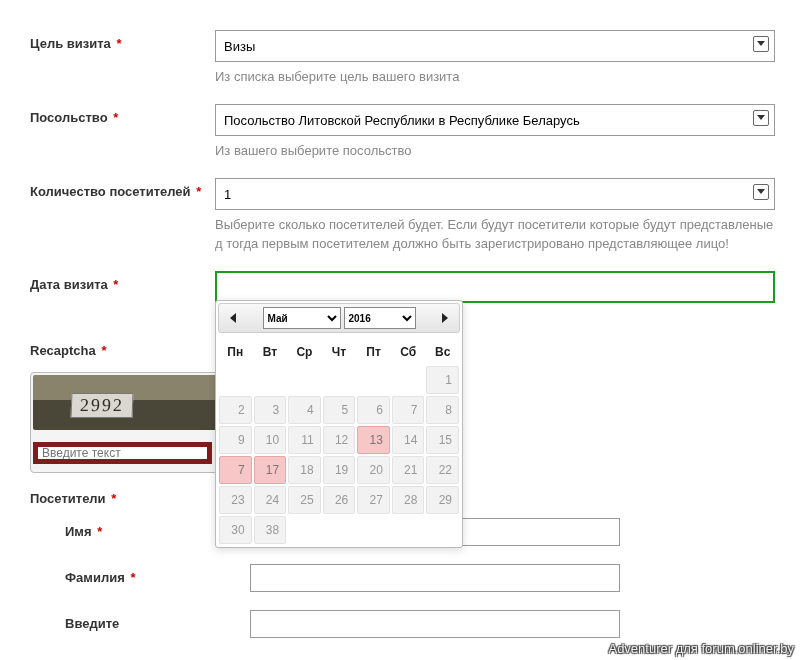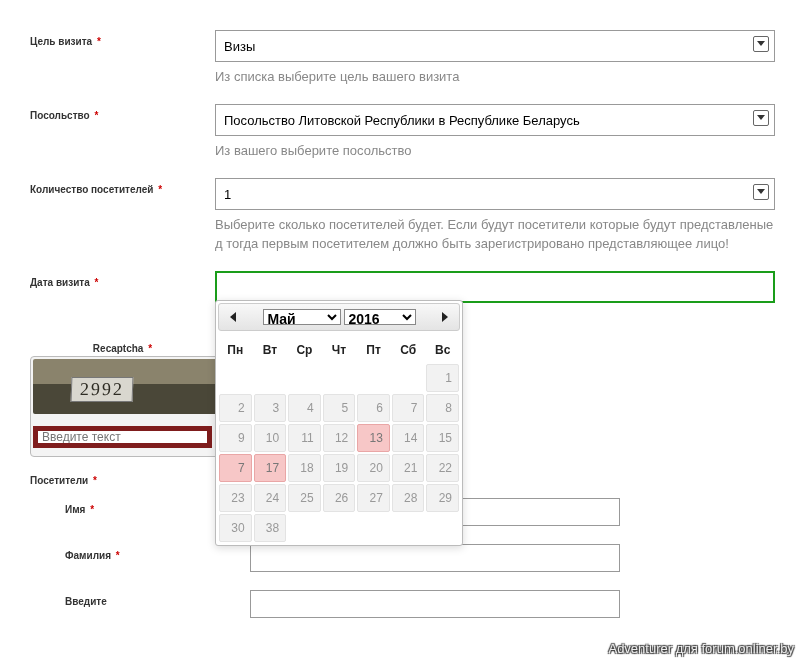--- a/index.html
+++ b/index.html
@@ -19,21 +19,21 @@
   }
   .row {
     display: flex;
     align-items: flex-start;
     margin-bottom: 18px;
   }
   .label-col {
     width: 185px;
     flex: 0 0 185px;
     font-weight: bold;
-    font-size: 10px;
+    font-size: 13px;
     padding-top: 6px;
   }
   .label-col.sub {
     padding-left: 35px;
     width: 150px;
     flex: 0 0 150px;
   }
   .req {
     color: #c00;
     margin-left: 2px;
@@ -182,22 +182,22 @@
     cursor: pointer;
   }
   .dp-arrow svg { display:block; }
   .dp-selects {
     display: flex;
     gap: 3px;
     flex: 1;
     justify-content: center;
   }
   .dp-selects select {
-    height: 16px;
-    font-size: 14px;
+    height: 22px;
+    font-size: 10px;
     font-weight: bold;
     border: 1px solid #888;
     background: #fff;
   }
   .dp-selects .month { width: 78px; }
   .dp-selects .year  { width: 72px; }
 
   table.dp-grid {
     border-collapse: collapse;
     width: 100%;
@@ -309,21 +309,21 @@
 
   <div class="row" style="margin-bottom:40px;">
     <div class="label-col">
       <span>Дата визита</span> <span class="req">*</span>
     </div>
     <div class="field-col">
       <input type="text" class="text-input green" value="" style="">
     </div>
   </div>
 
-  <div class="row" style="margin-bottom:16px;text-align:center;">
+  <div class="row" style="margin-bottom:28px;">
     <div class="label-col" style="padding-top:0;">
       <span>Recaptcha</span> <span class="req">*</span>
     </div>
   </div>
   <div style="margin-left:0; margin-top:-14px; margin-bottom:18px;">
     <div class="captcha-box">
       <div class="captcha-img">
         <div class="captcha-num">2992</div>
       </div>
       <div class="captcha-bottom">

